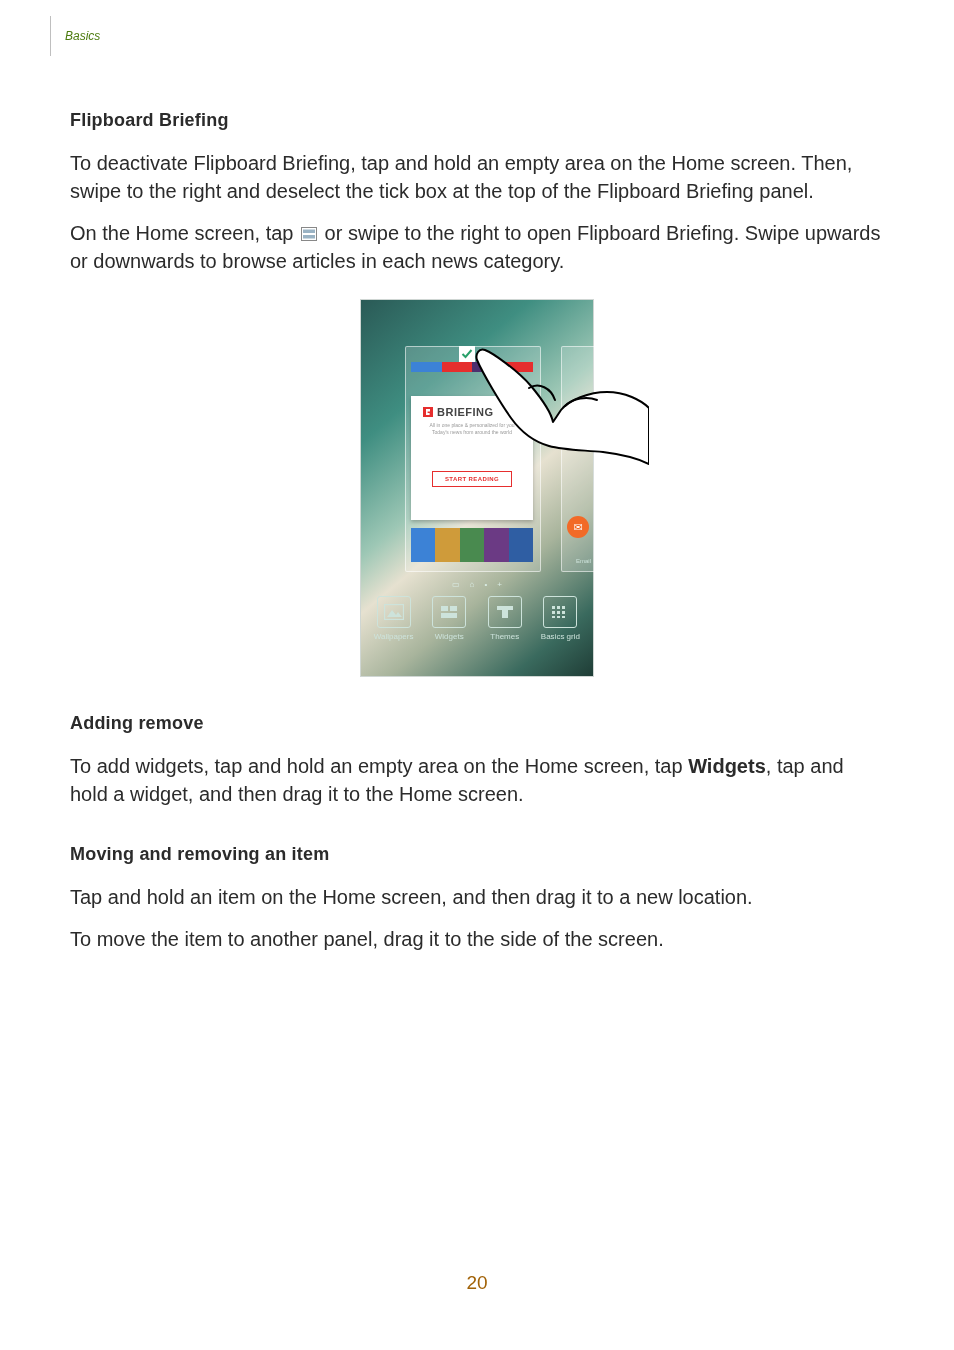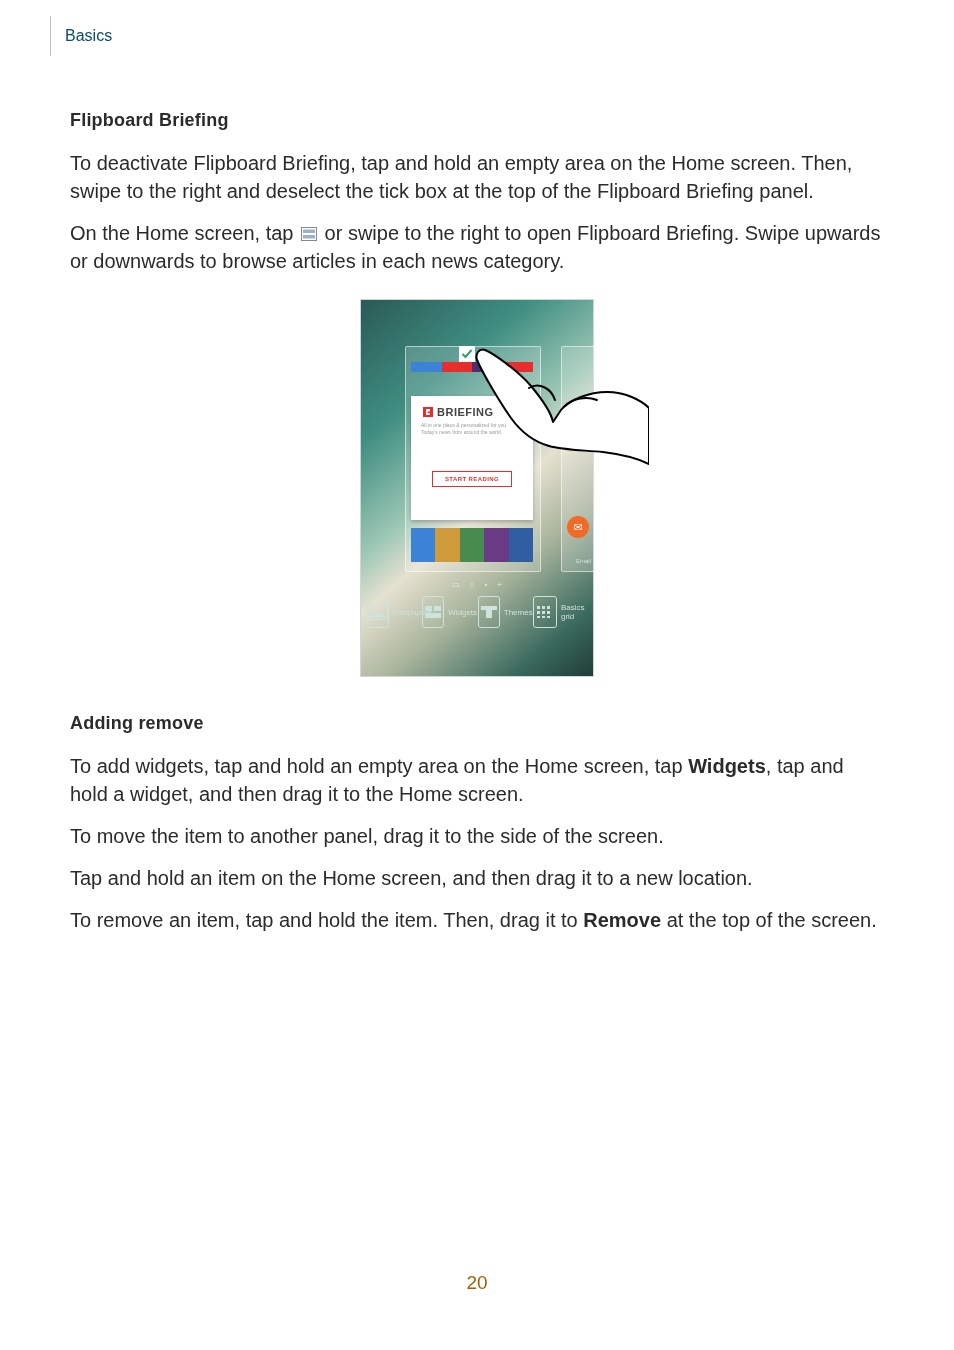--- a/index.html
+++ b/index.html
@@ -19,22 +19,23 @@
   }
   .header {
     border-left: 1px solid #bfbfbf;
     padding-left: 14px;
     margin-left: -20px;
     height: 40px;
     display: flex;
     align-items: center;
   }
   .header span {
-    color: #0c4a6e;
-    font-size: 16px;
+    color: #4d7c0f;
+    font-size: 12px;
+    font-style: italic;
   }
   h2 {
     font-size: 18px;
     font-weight: 700;
     margin: 54px 0 18px 0;
     letter-spacing: 0.2px;
   }
   h2.tighter {
     margin-top: 36px;
   }
@@ -121,20 +122,21 @@
     display: flex;
   }
   .color-strip span { flex: 1; height: 100%; }
   .card {
     position: absolute;
     left: 50px; top: 96px;
     width: 122px; height: 124px;
     background: #fff;
     box-shadow: 0 2px 4px rgba(0,0,0,0.25);
     z-index: 1;
+    text-align: center;
   }
   .card-title-row {
     display: flex;
     align-items: center;
     gap: 4px;
     padding: 10px 0 4px 12px;
   }
   .flip-logo {
     width: 10px; height: 10px;
     background: #e62e2e;
@@ -187,21 +189,21 @@
     font-size: 8px;
   }
   .bottom-row {
     position: absolute;
     left: 0; right: 0; top: 296px;
     display: flex;
     justify-content: space-evenly;
     padding: 0 4px;
   }
   .bottom-item {
-    display: flex; flex-direction: row; align-items: center; gap: 4px;
+    display: flex; flex-direction: column; align-items: center; gap: 4px;
     width: 54px;
   }
   .bottom-icon-box {
     width: 32px; height: 30px;
     border: 1.5px solid #cde3db;
     border-radius: 3px;
     display: flex; align-items: center; justify-content: center;
   }
   .bottom-label {
     color: #cde3db;
@@ -351,20 +353,18 @@
       </svg>
 
     </div>
   </div>
 
   <h2 class="tighter">Adding remove</h2>
   <p>
     <span>To add widgets, tap and hold an empty area on the Home screen, tap </span><strong>Widgets</strong><span>, tap and hold a widget, and then drag it to the Home screen.</span>
   </p>
 
+  <h2 class="tighter">Moving and removing an item</h2>
+  <p>Tap and hold an item on the Home screen, and then drag it to a new location.</p>
   <p>To move the item to another panel, drag it to the side of the screen.</p>
-  <p>Tap and hold an item on the Home screen, and then drag it to a new location.</p>
-  <p>
-    <span>To remove an item, tap and hold the item. Then, drag it to </span><strong>Remove</strong><span> at the top of the screen.</span>
-  </p>
 
   <div class="page-number">20</div>
 </div>
 
 </body></html>

